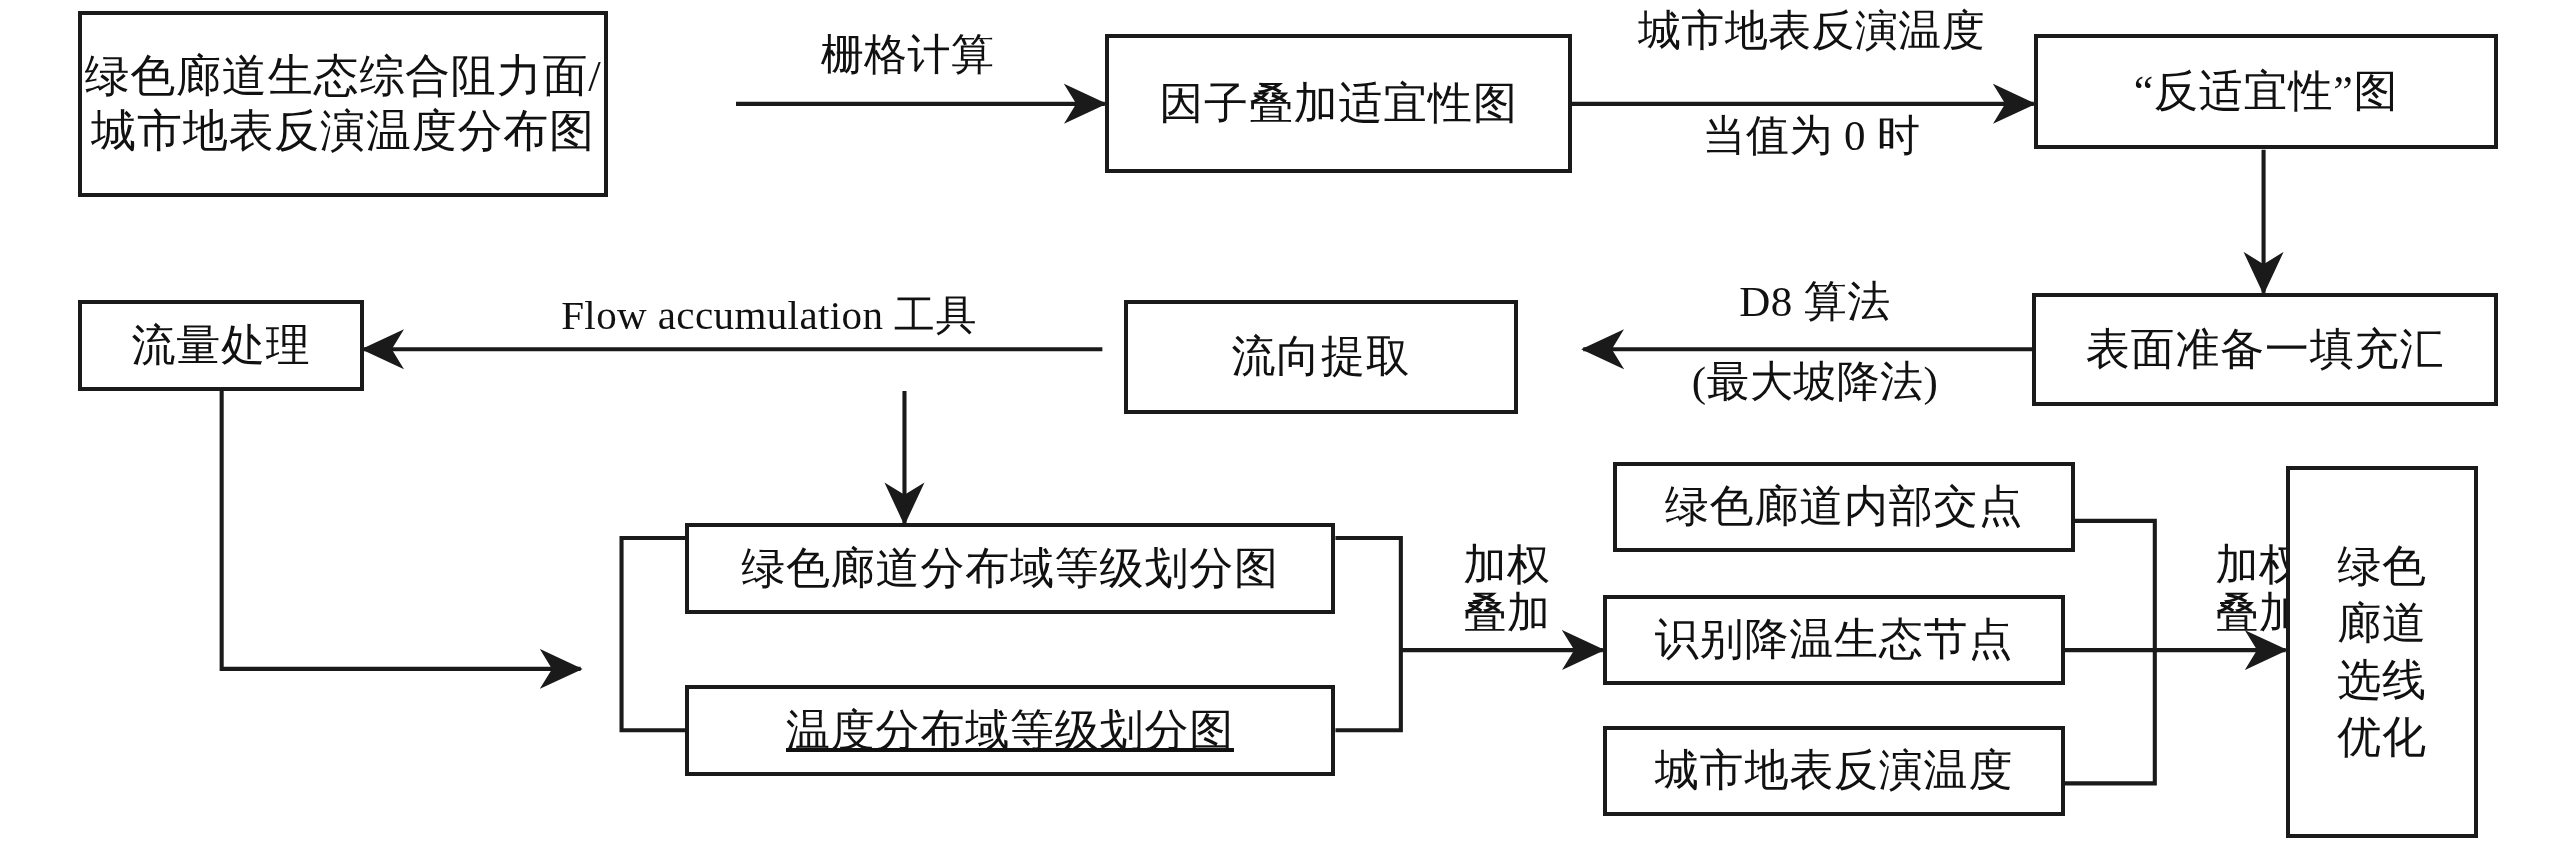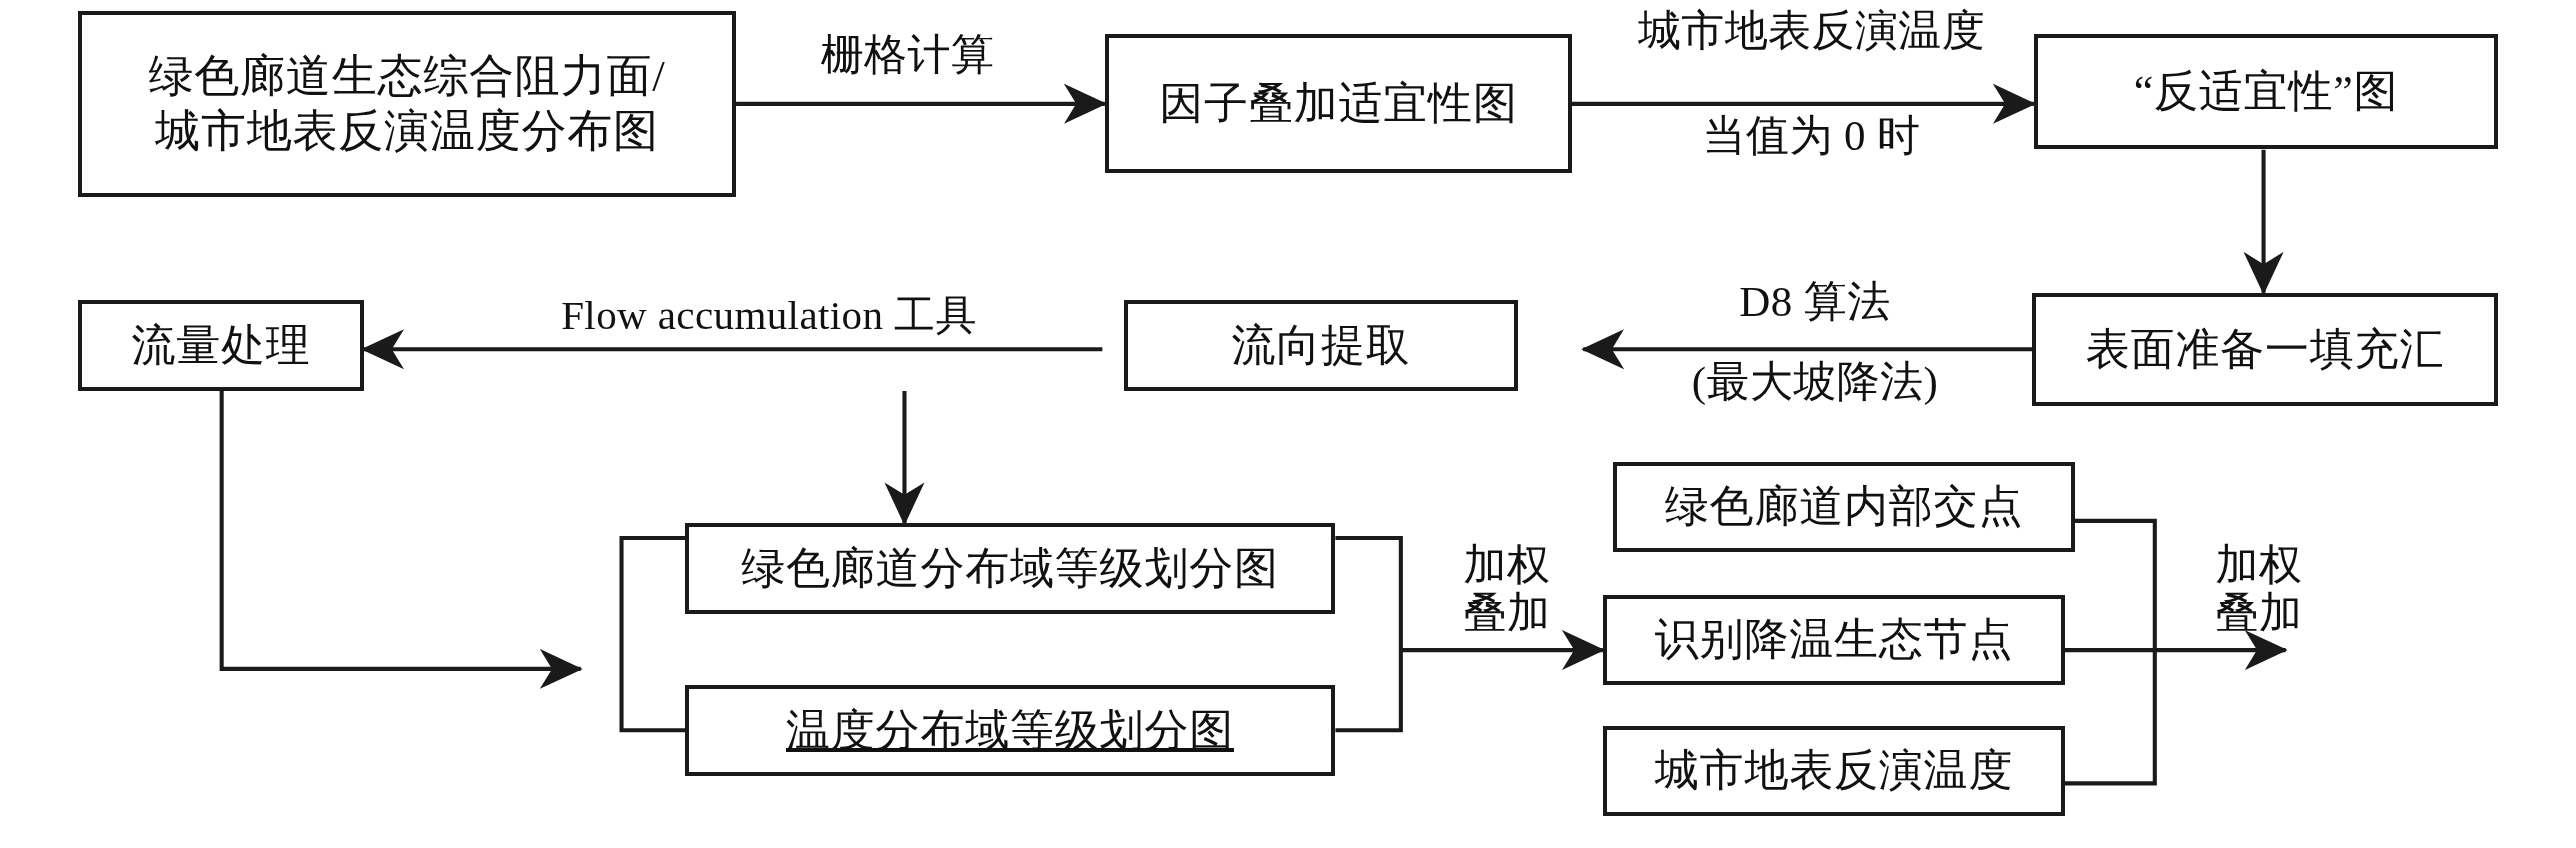--- a/index.html
+++ b/index.html
@@ -88,40 +88,40 @@
 
       <polyline points="1633,658 1713,658 1713,893 1633,893"></polyline>
       <line x1="1713" y1="795" x2="1960" y2="795" marker-end="url(#arrowR)"></line>
 
       <polyline points="2525,637 2635,637 2635,958 2525,958"></polyline>
       <line x1="2525" y1="795" x2="2635" y2="795"></line>
       <line x1="2635" y1="795" x2="2795" y2="795" marker-end="url(#arrowR)"></line>
     </g>
   </svg>
 
-  <div class="node" style="left:78px; top:10.6px; width:658px; height:186px; font-size:45px;">绿色廊道生态综合阻力面/
+  <div class="node" style="left:78px; top:10.6px; width:530px; height:186px; font-size:45px;">绿色廊道生态综合阻力面/
 城市地表反演温度分布图</div>
 
   <div class="edge-label" style="left:785px; top:31px; width:245px;">栅格计算</div>
 
   <div class="node" style="left:1105px; top:34px; width:467px; height:139px;">因子叠加适宜性图</div>
 
   <div class="edge-label" style="left:1599px; top:6.5px; width:425px;">城市地表反演温度</div>
 
   <div class="edge-label" style="left:1599px; top:112px; width:425px;">当值为 0 时</div>
 
   <div class="node" style="left:2034px; top:34px; width:464px; height:115px;">“反适宜性”图</div>
 
   <div class="node" style="left:2032px; top:293px; width:466px; height:113px;">表面准备一填充汇</div>
 
   <div class="edge-label" style="left:1623px; top:278px; width:384px;">D8 算法</div>
 
   <div class="edge-label" style="left:1623px; top:358px; width:384px;">(最大坡降法)</div>
 
-  <div class="node" style="left:1124px; top:300px; width:394px; height:91px;">流向提取</div>
+  <div class="node" style="left:1124px; top:300px; width:394px; height:114px;">流向提取</div>
 
   <div class="edge-label" style="left:458px; top:293px; width:622px; font-size:41px;">Flow accumulation 工具</div>
 
   <div class="node" style="left:78px; top:300px; width:286px; height:91px;">流量处理</div>
 
 
   <div class="node" style="left:685px; top:523px; width:650px; height:91px;">绿色廊道分布域等级划分图</div>
 
   <div class="node" style="left:685px; top:685px; width:650px; height:91px;text-decoration:underline;">温度分布域等级划分图</div>
 
@@ -130,15 +130,19 @@
 
   <div class="node" style="left:1603px; top:462px; width:462px; height:90px;margin-left:10px;">绿色廊道内部交点</div>
 
   <div class="node" style="left:1603px; top:595px; width:462px; height:90px;">识别降温生态节点</div>
 
   <div class="node" style="left:1603px; top:726px; width:462px; height:90px;">城市地表反演温度</div>
 
   <div class="edge-label" style="left:2177px; top:541px; width:164px;">加权
 叠加</div>
 
+  <div class="node vstack" style="left:2286px; top:466px; width:192px; height:372px;">绿色
+廊道
+选线
+优化</div>
 
 </div>
 
 
 </body></html>

